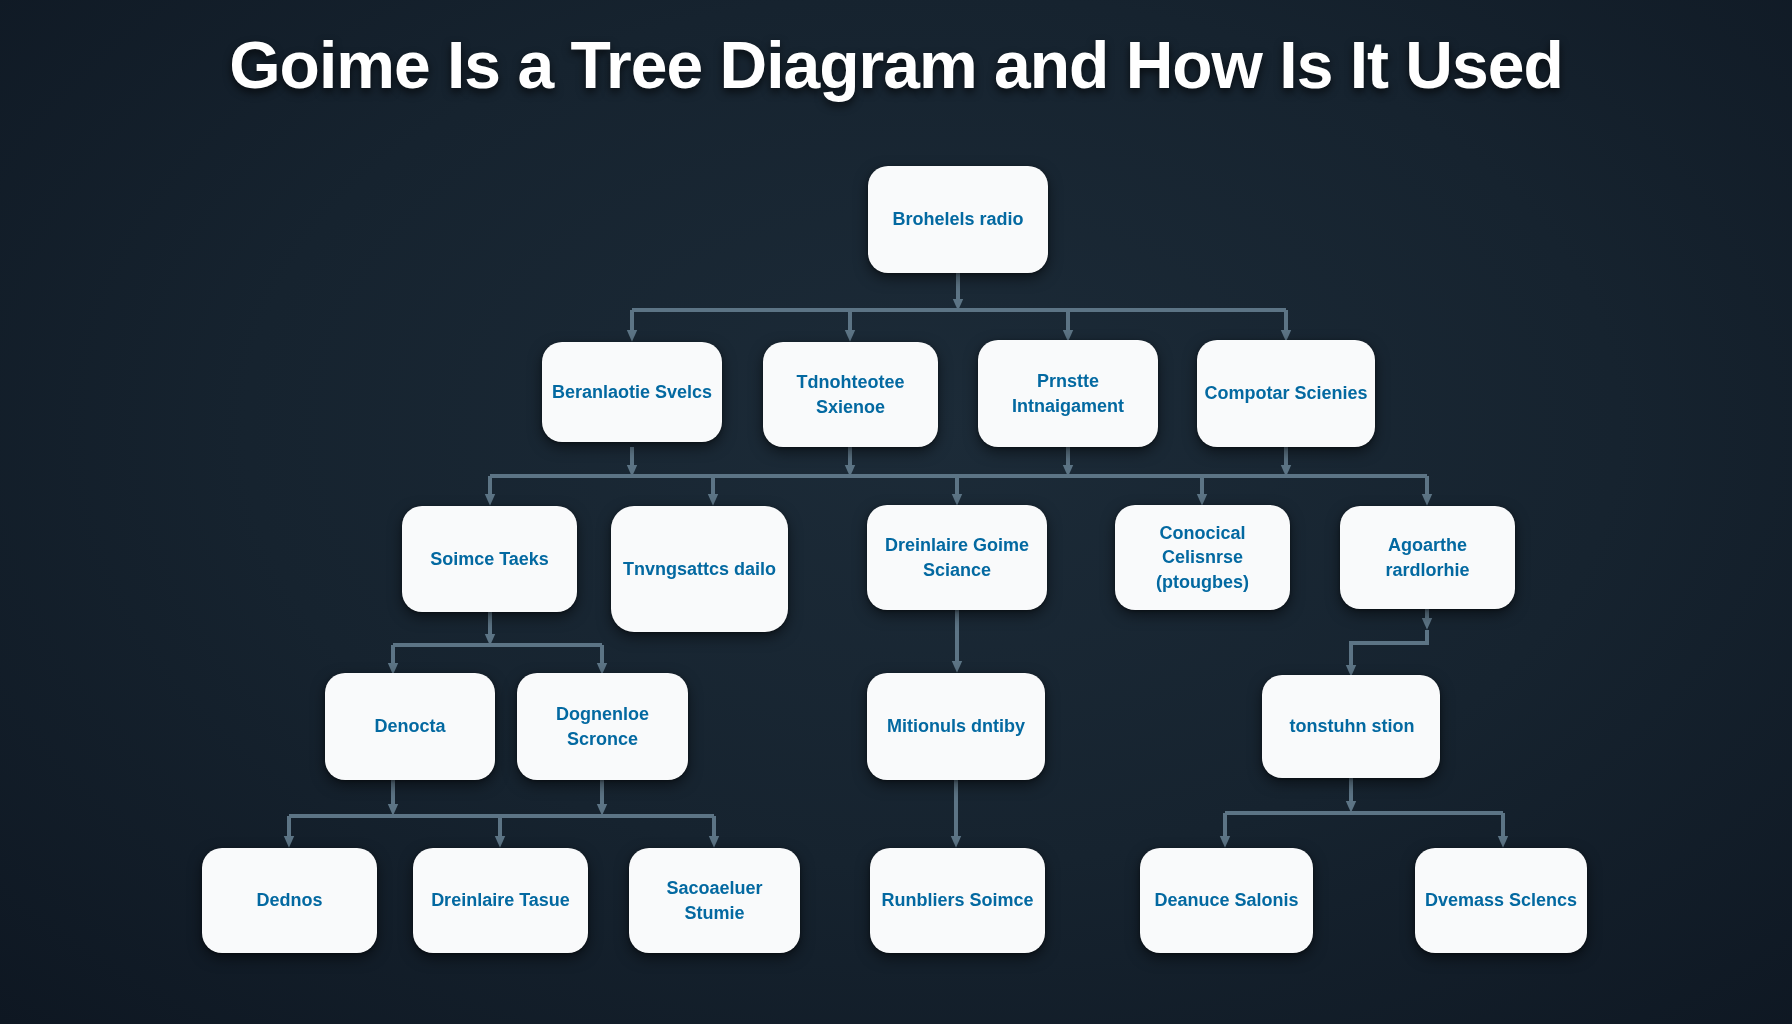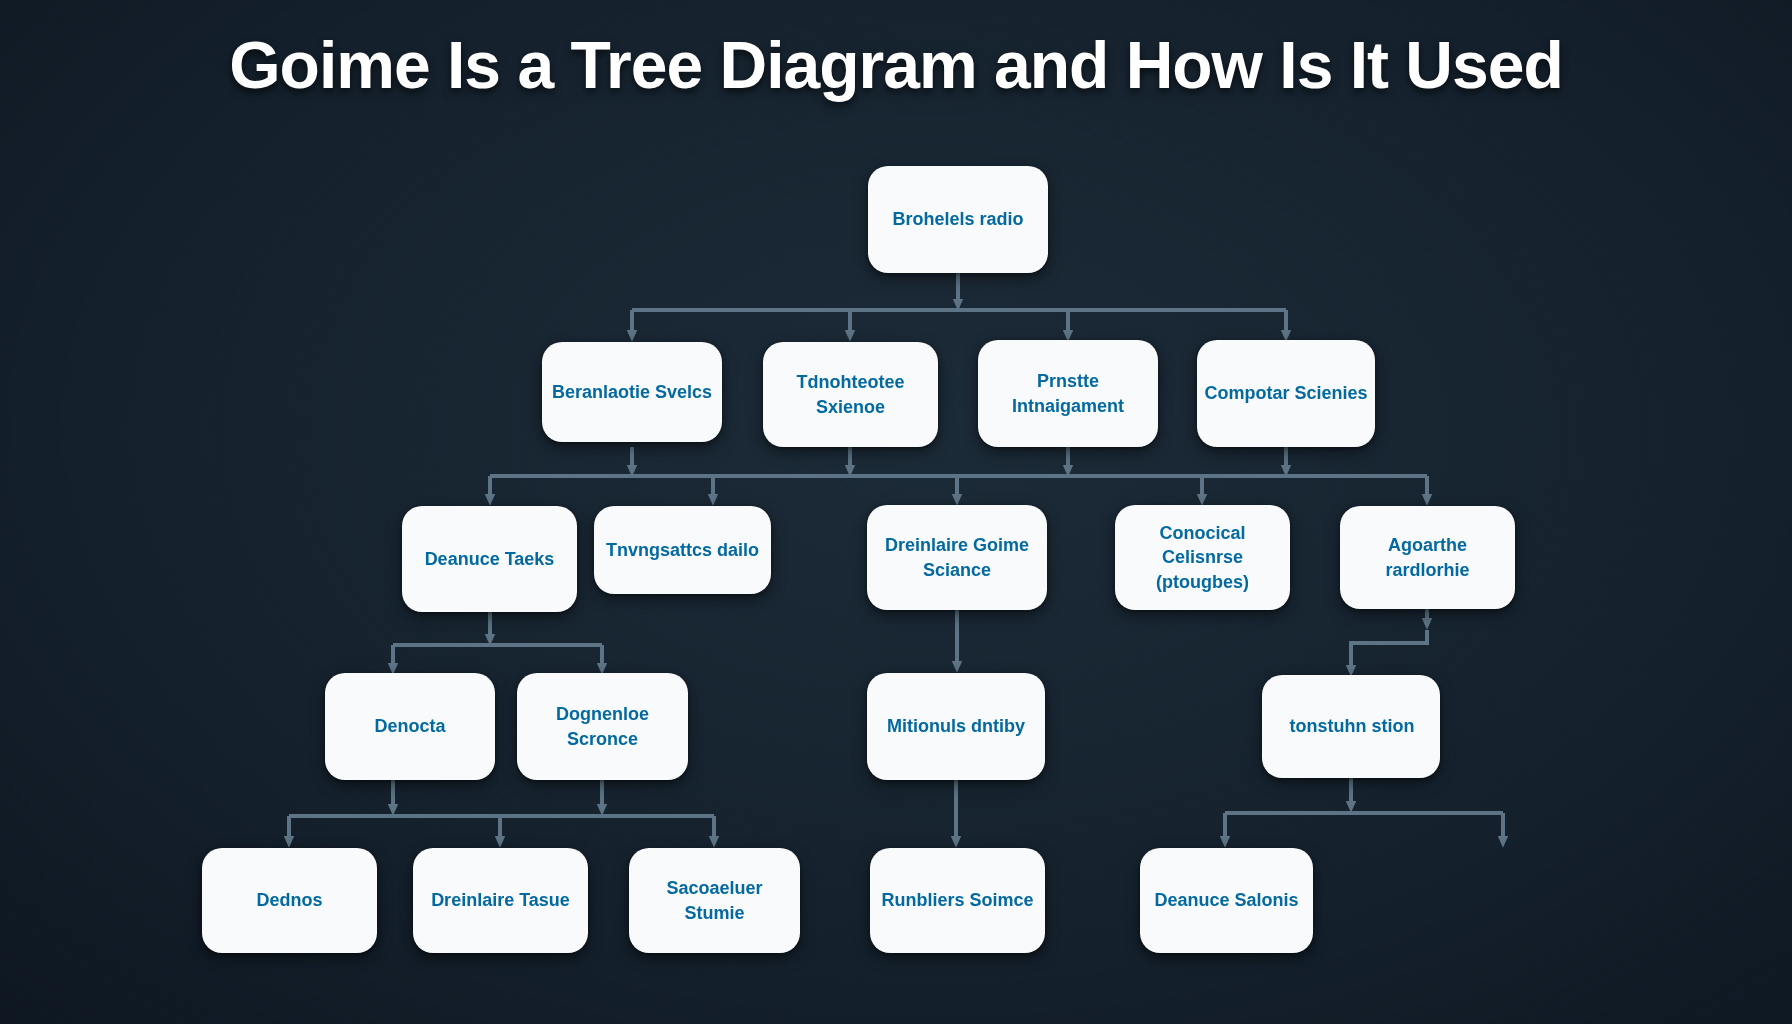--- a/index.html
+++ b/index.html
@@ -105,30 +105,31 @@
     </g>
   </svg>
 
   <div class="node" style="left:868px; top:166px; width:180px; height:107px;">Brohelels radio</div>
 
   <div class="node" style="left:542px; top:342px; width:180px; height:100px;">Beranlaotie Svelcs</div>
   <div class="node" style="left:763px; top:342px; width:175px; height:105px;">Tdnohteotee Sxienoe</div>
   <div class="node" style="left:978px; top:340px; width:180px; height:107px;">Prnstte Intnaigament</div>
   <div class="node" style="left:1197px; top:340px; width:178px; height:107px;">Compotar Scienies</div>
 
-  <div class="node" style="left:402px; top:506px; width:175px; height:106px;">Deanuce Taeks</div>
-  <div class="node" style="left:594px; top:506px; width:177px; height:88px;">Tnvngsattcs dailo</div>
+  <div class="node" style="left:402px; top:506px; width:175px; height:106px;">Soimce Taeks</div>
+  <div class="node" style="left:611px; top:506px; width:177px; height:126px;border-radius:23px;">Tnvngsattcs dailo</div>
   <div class="node" style="left:867px; top:505px; width:180px; height:105px;">Dreinlaire Goime Sciance</div>
   <div class="node" style="left:1115px; top:505px; width:175px; height:105px;">Conocical Celisnrse (ptougbes)</div>
   <div class="node" style="left:1340px; top:506px; width:175px; height:103px;">Agoarthe rardlorhie</div>
 
   <div class="node" style="left:308px; top:673px; width:170px; height:107px;margin-left:17px;">Denocta</div>
   <div class="node" style="left:517px; top:673px; width:171px; height:107px;">Dognenloe Scronce</div>
   <div class="node" style="left:867px; top:673px; width:178px; height:107px;">Mitionuls dntiby</div>
   <div class="node" style="left:1262px; top:675px; width:178px; height:103px;padding-left:8px;">tonstuhn stion</div>
 
   <div class="node" style="left:202px; top:848px; width:175px; height:105px;">Dednos</div>
   <div class="node" style="left:413px; top:848px; width:175px; height:105px;">Dreinlaire Tasue</div>
   <div class="node" style="left:629px; top:848px; width:171px; height:105px;">Sacoaeluer Stumie</div>
   <div class="node" style="left:870px; top:848px; width:175px; height:105px;">Runbliers Soimce</div>
   <div class="node" style="left:1140px; top:848px; width:173px; height:105px;">Deanuce Salonis</div>
+  <div class="node" style="left:1415px; top:848px; width:172px; height:105px;">Dvemass Sclencs</div>
 
 </div>
 
 </body></html>

